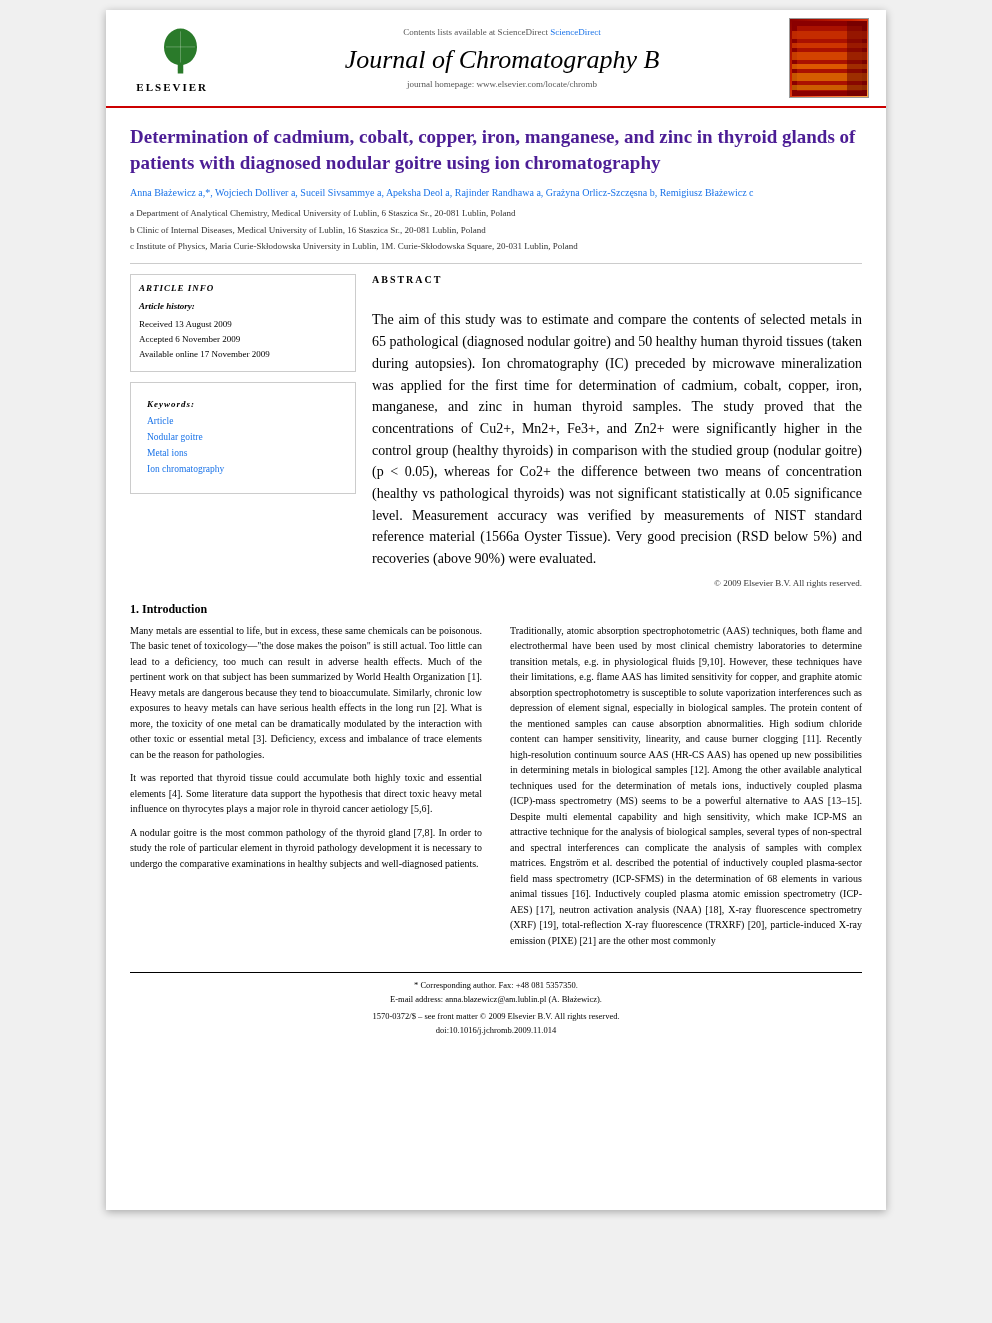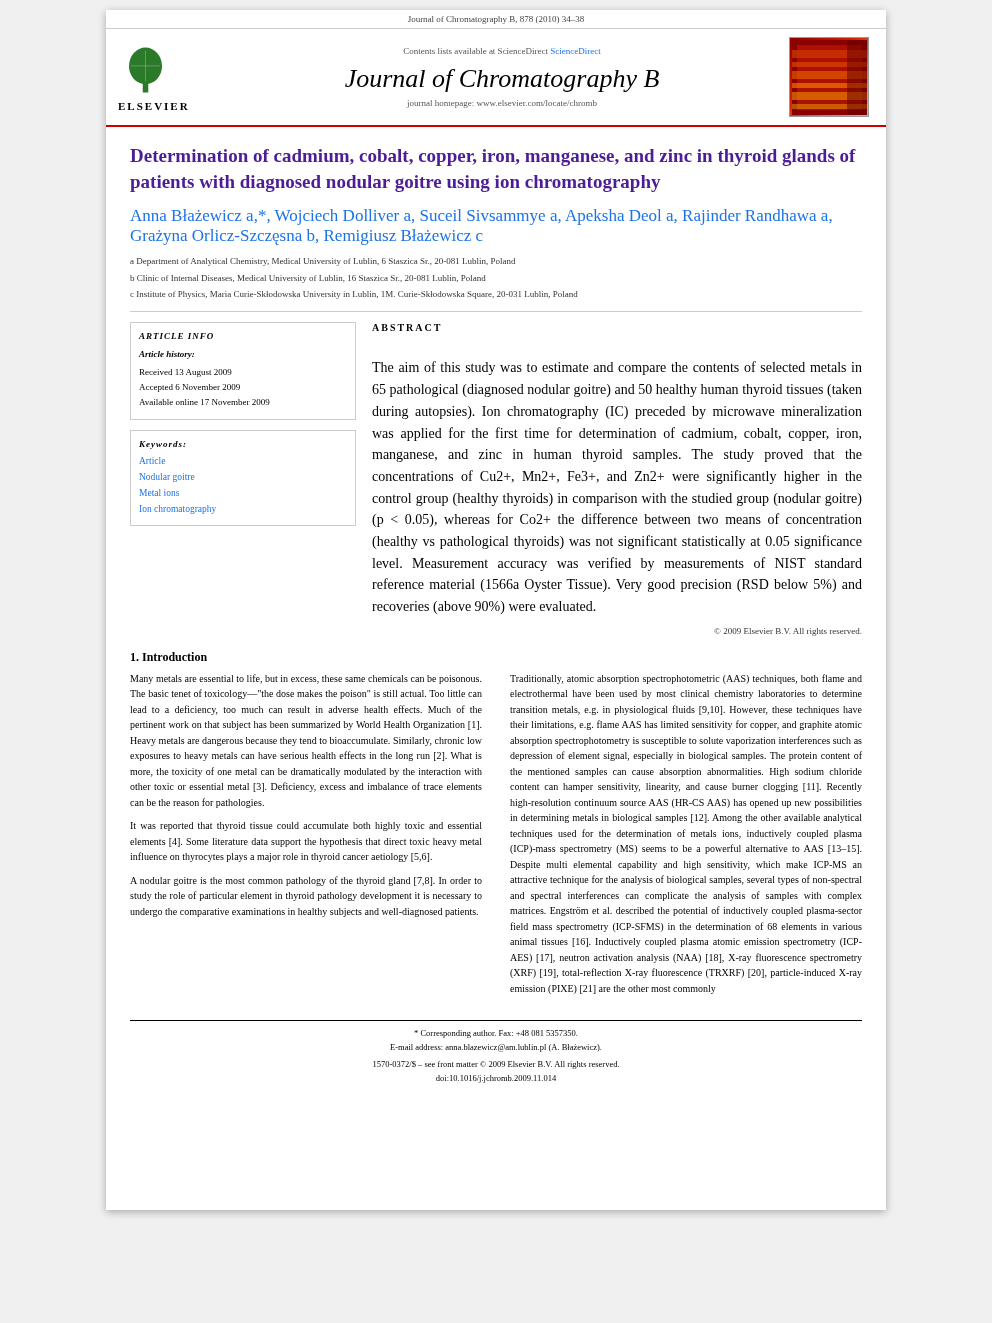--- a/index.html
+++ b/index.html
@@ -30,21 +30,21 @@
       display: flex;
       align-items: stretch;
       border-bottom: 2px solid #c00;
       padding: 8px 12px;
       position: relative;
     }
     .elsevier-logo {
       width: 90px;
       display: flex;
       flex-direction: column;
-      align-items: flex-start;
+      align-items: flex-end;
       justify-content: center;
       margin-right: 12px;
     }
     .elsevier-logo .logo-tree {
       width: 55px;
       height: 55px;
     }
     .elsevier-logo .logo-text {
       font-size: 11px;
       font-weight: bold;
@@ -101,21 +101,21 @@
       padding: 16px 24px 16px 24px;
     }
     .article-title {
       font-size: 19px;
       font-weight: bold;
       line-height: 1.35;
       margin-bottom: 12px;
       color: #4c1d95;
     }
     .authors {
-      font-size: 17px;
+      font-size: 10px;
       margin-bottom: 8px;
       color: #000;
     }
     .author-name {
       color: #1a73e8;
     }
     .affiliations {
       font-size: 9px;
       color: #333;
       margin-bottom: 1px;
@@ -156,21 +156,21 @@
       line-height: 1.7;
     }
     .info-history .label {
       font-style: italic;
       font-weight: bold;
       display: block;
       margin-bottom: 2px;
     }
     .keywords-box {
       border: 1px solid #ccc;
-      padding: 8px;
+      padding: 16px;
     }
     .keywords-title {
       font-size: 9px;
       font-weight: bold;
       letter-spacing: 1px;
       font-style: italic;
       margin-bottom: 4px;
     }
     .keyword-item {
       font-size: 9.5px;
@@ -233,23 +233,20 @@
       line-height: 1.6;
       color: #000;
       text-align: center;
     }
   </style>
 </head>
 <body>
 
 <div class="page">
 
-  <div class="top-bar">
-    <span>Journal of Chromatography B, 878 (2010) 34–38</span>
-  </div>
 
   <div class="header-section">
 
     <div class="elsevier-logo">
       <svg class="logo-tree" viewBox="0 0 60 60">
 
         <rect x="27" y="40" width="6" height="14" fill="#2a7a2a"></rect>
 
         <ellipse cx="30" cy="25" rx="18" ry="20" fill="#2a7a2a"></ellipse>
 

